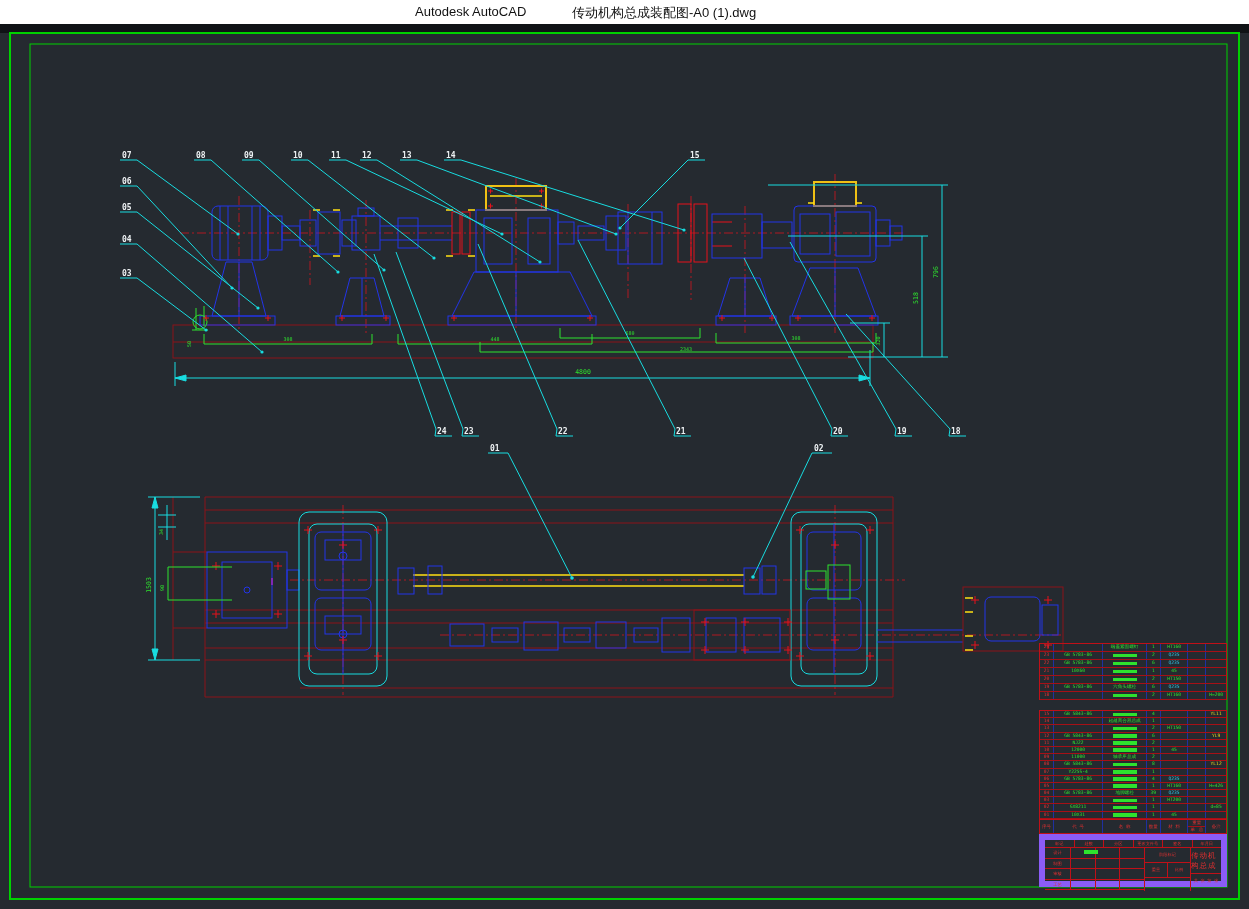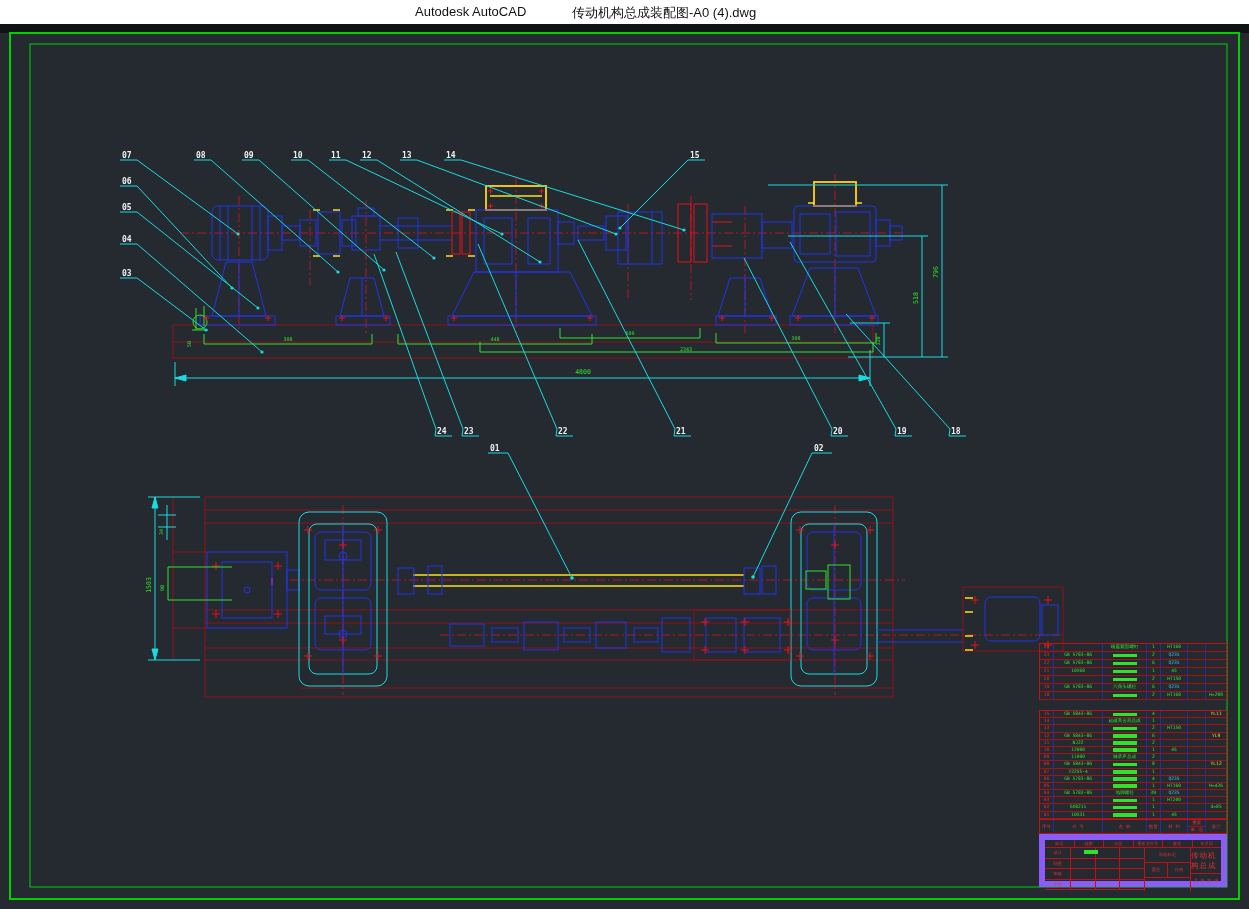--- a/index.html
+++ b/index.html
@@ -76,21 +76,21 @@
       font-size:7.5px;letter-spacing:1px;border-bottom:1px solid #c01018;box-sizing:border-box;}
   .tb-sheet{flex:1;text-align:center;line-height:14px;}
 </style>
 </head>
 <body>
 
 <div id="stage">
 
   <div id="titlebar">
     <span id="app-title">Autodesk AutoCAD</span>
-    <span id="doc-title">传动机构总成装配图-A0 (4).dwg</span>
+    <span id="doc-title">传动机构总成装配图-A0 (1).dwg</span>
   </div>
   <div id="darkstrip"></div>
 
   <svg width="1249" height="909" viewBox="0 0 1249 909">
 
     <g>
       <rect class="frame" x="10" y="33" width="1229" height="866" stroke-width="2"></rect>
       <rect class="frame" x="30" y="44" width="1197" height="843" stroke-width="1"></rect>
     </g>
 

